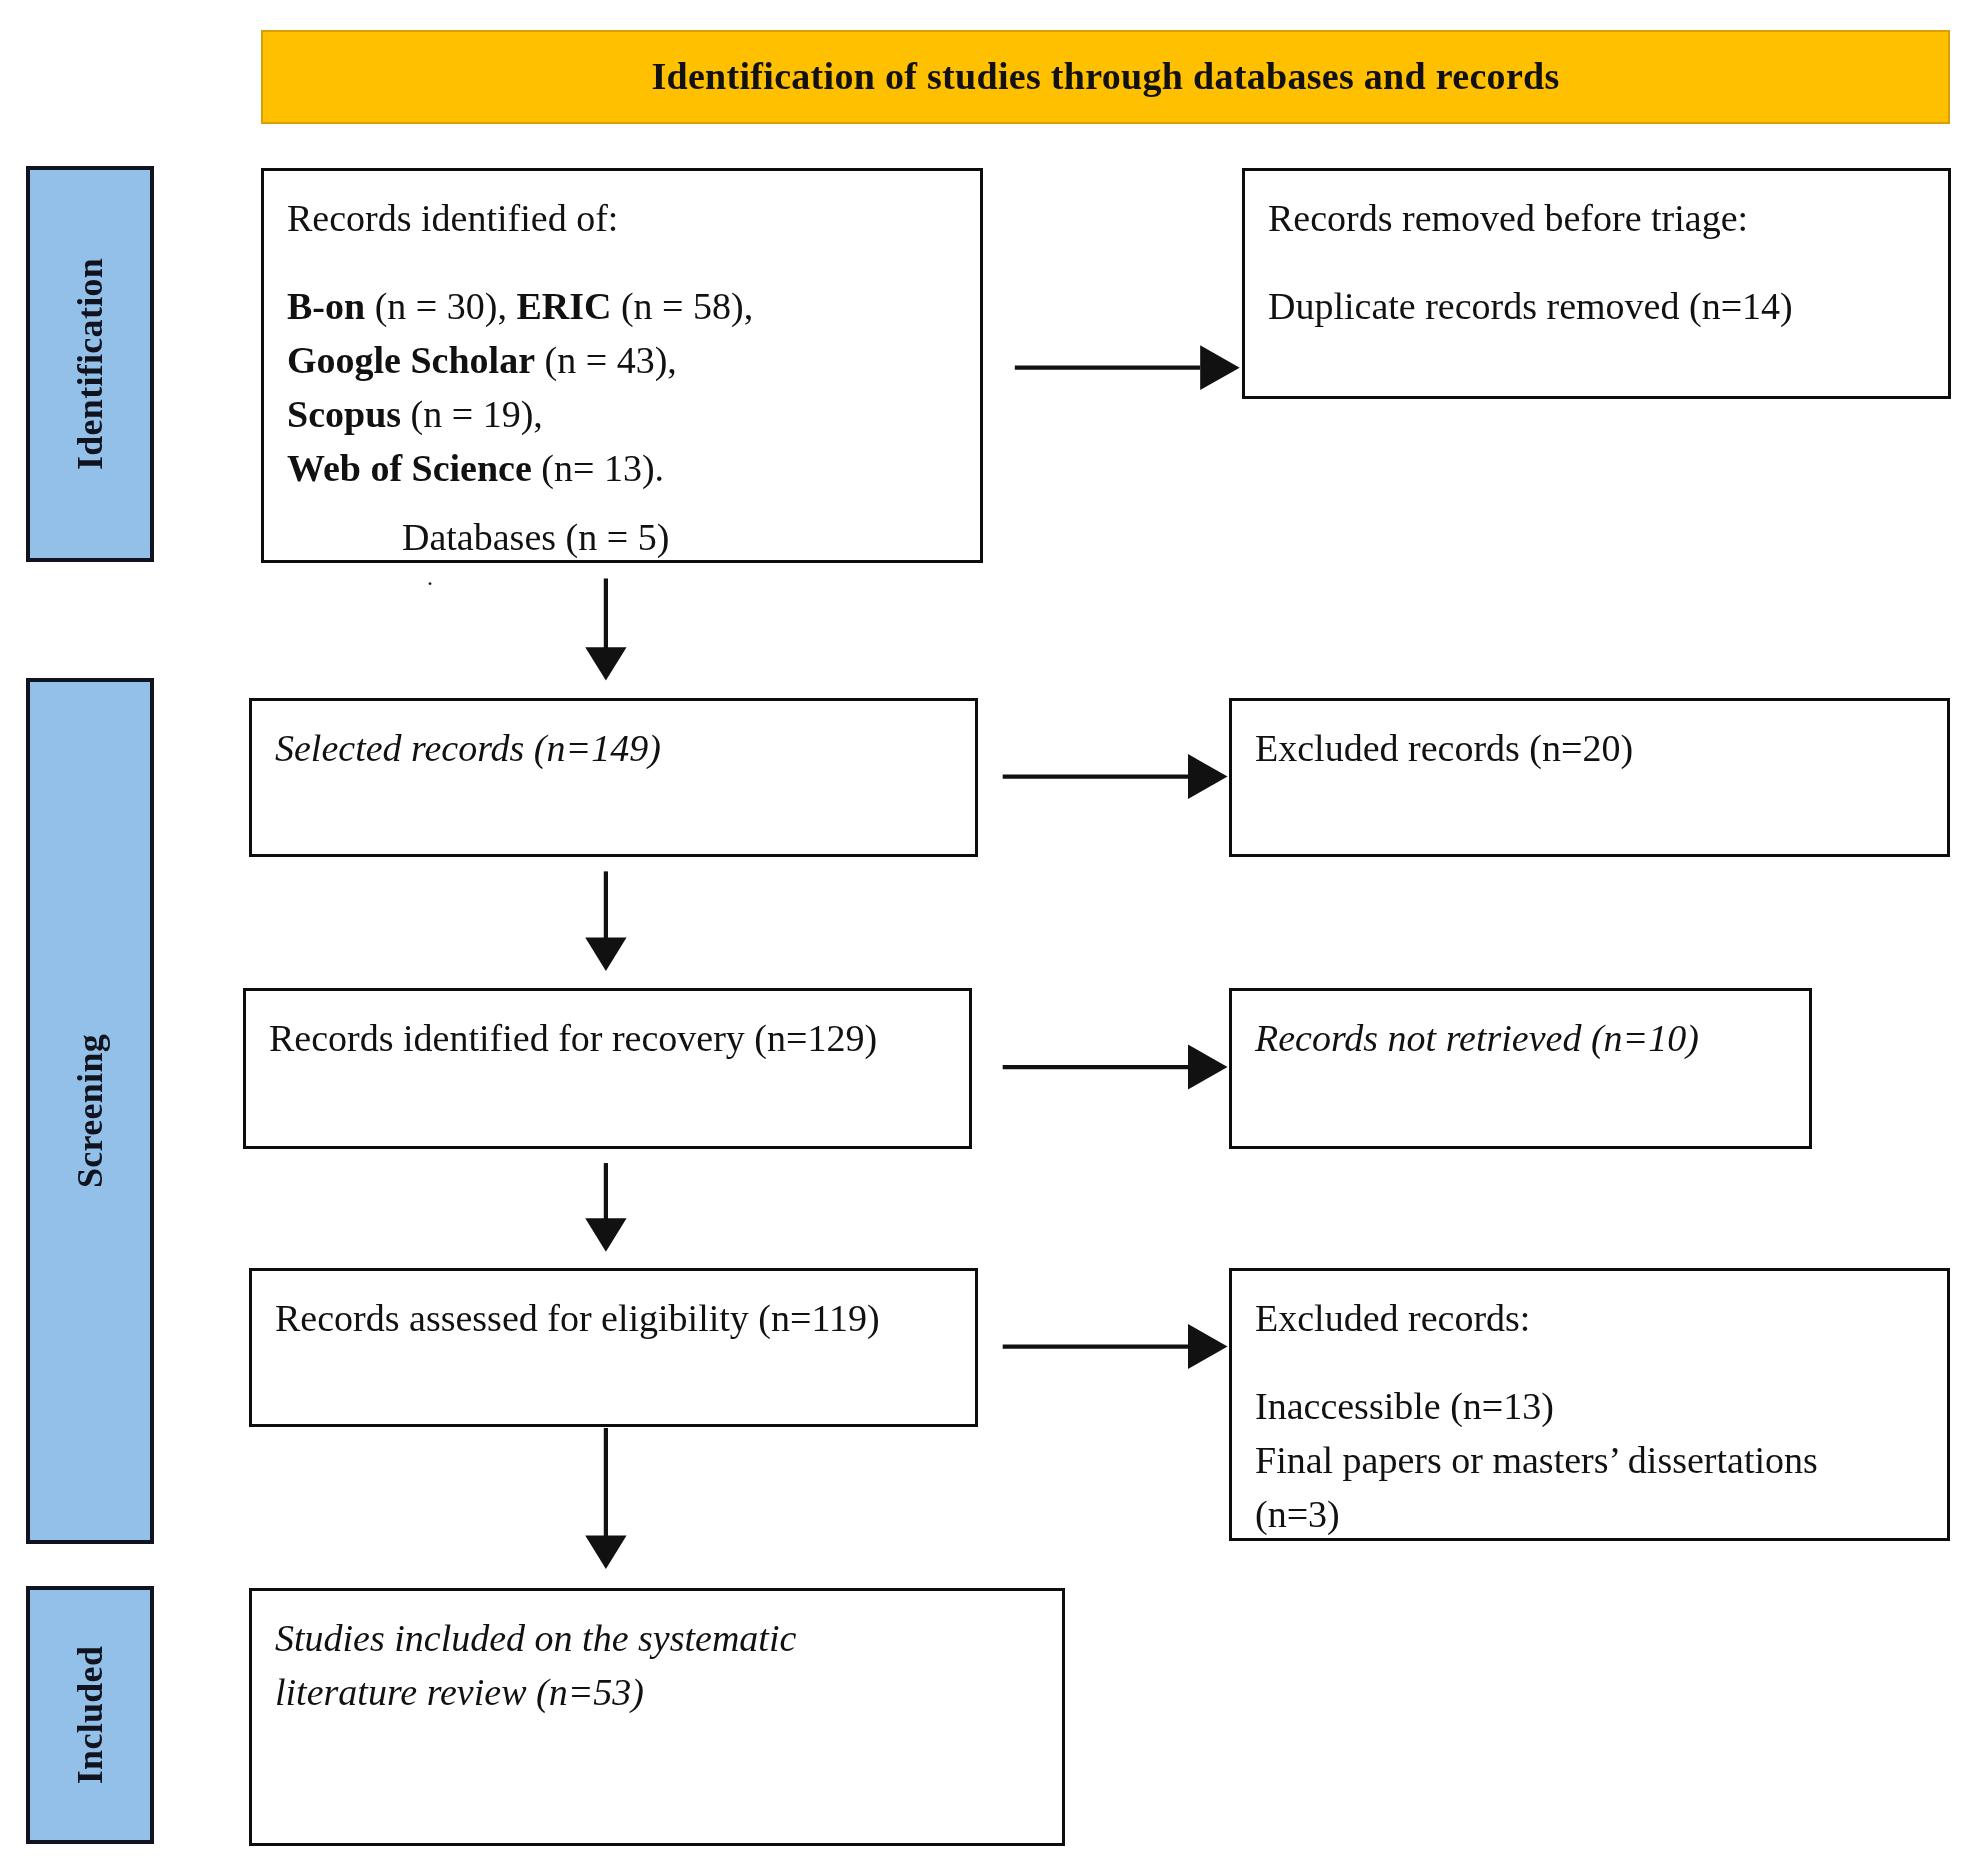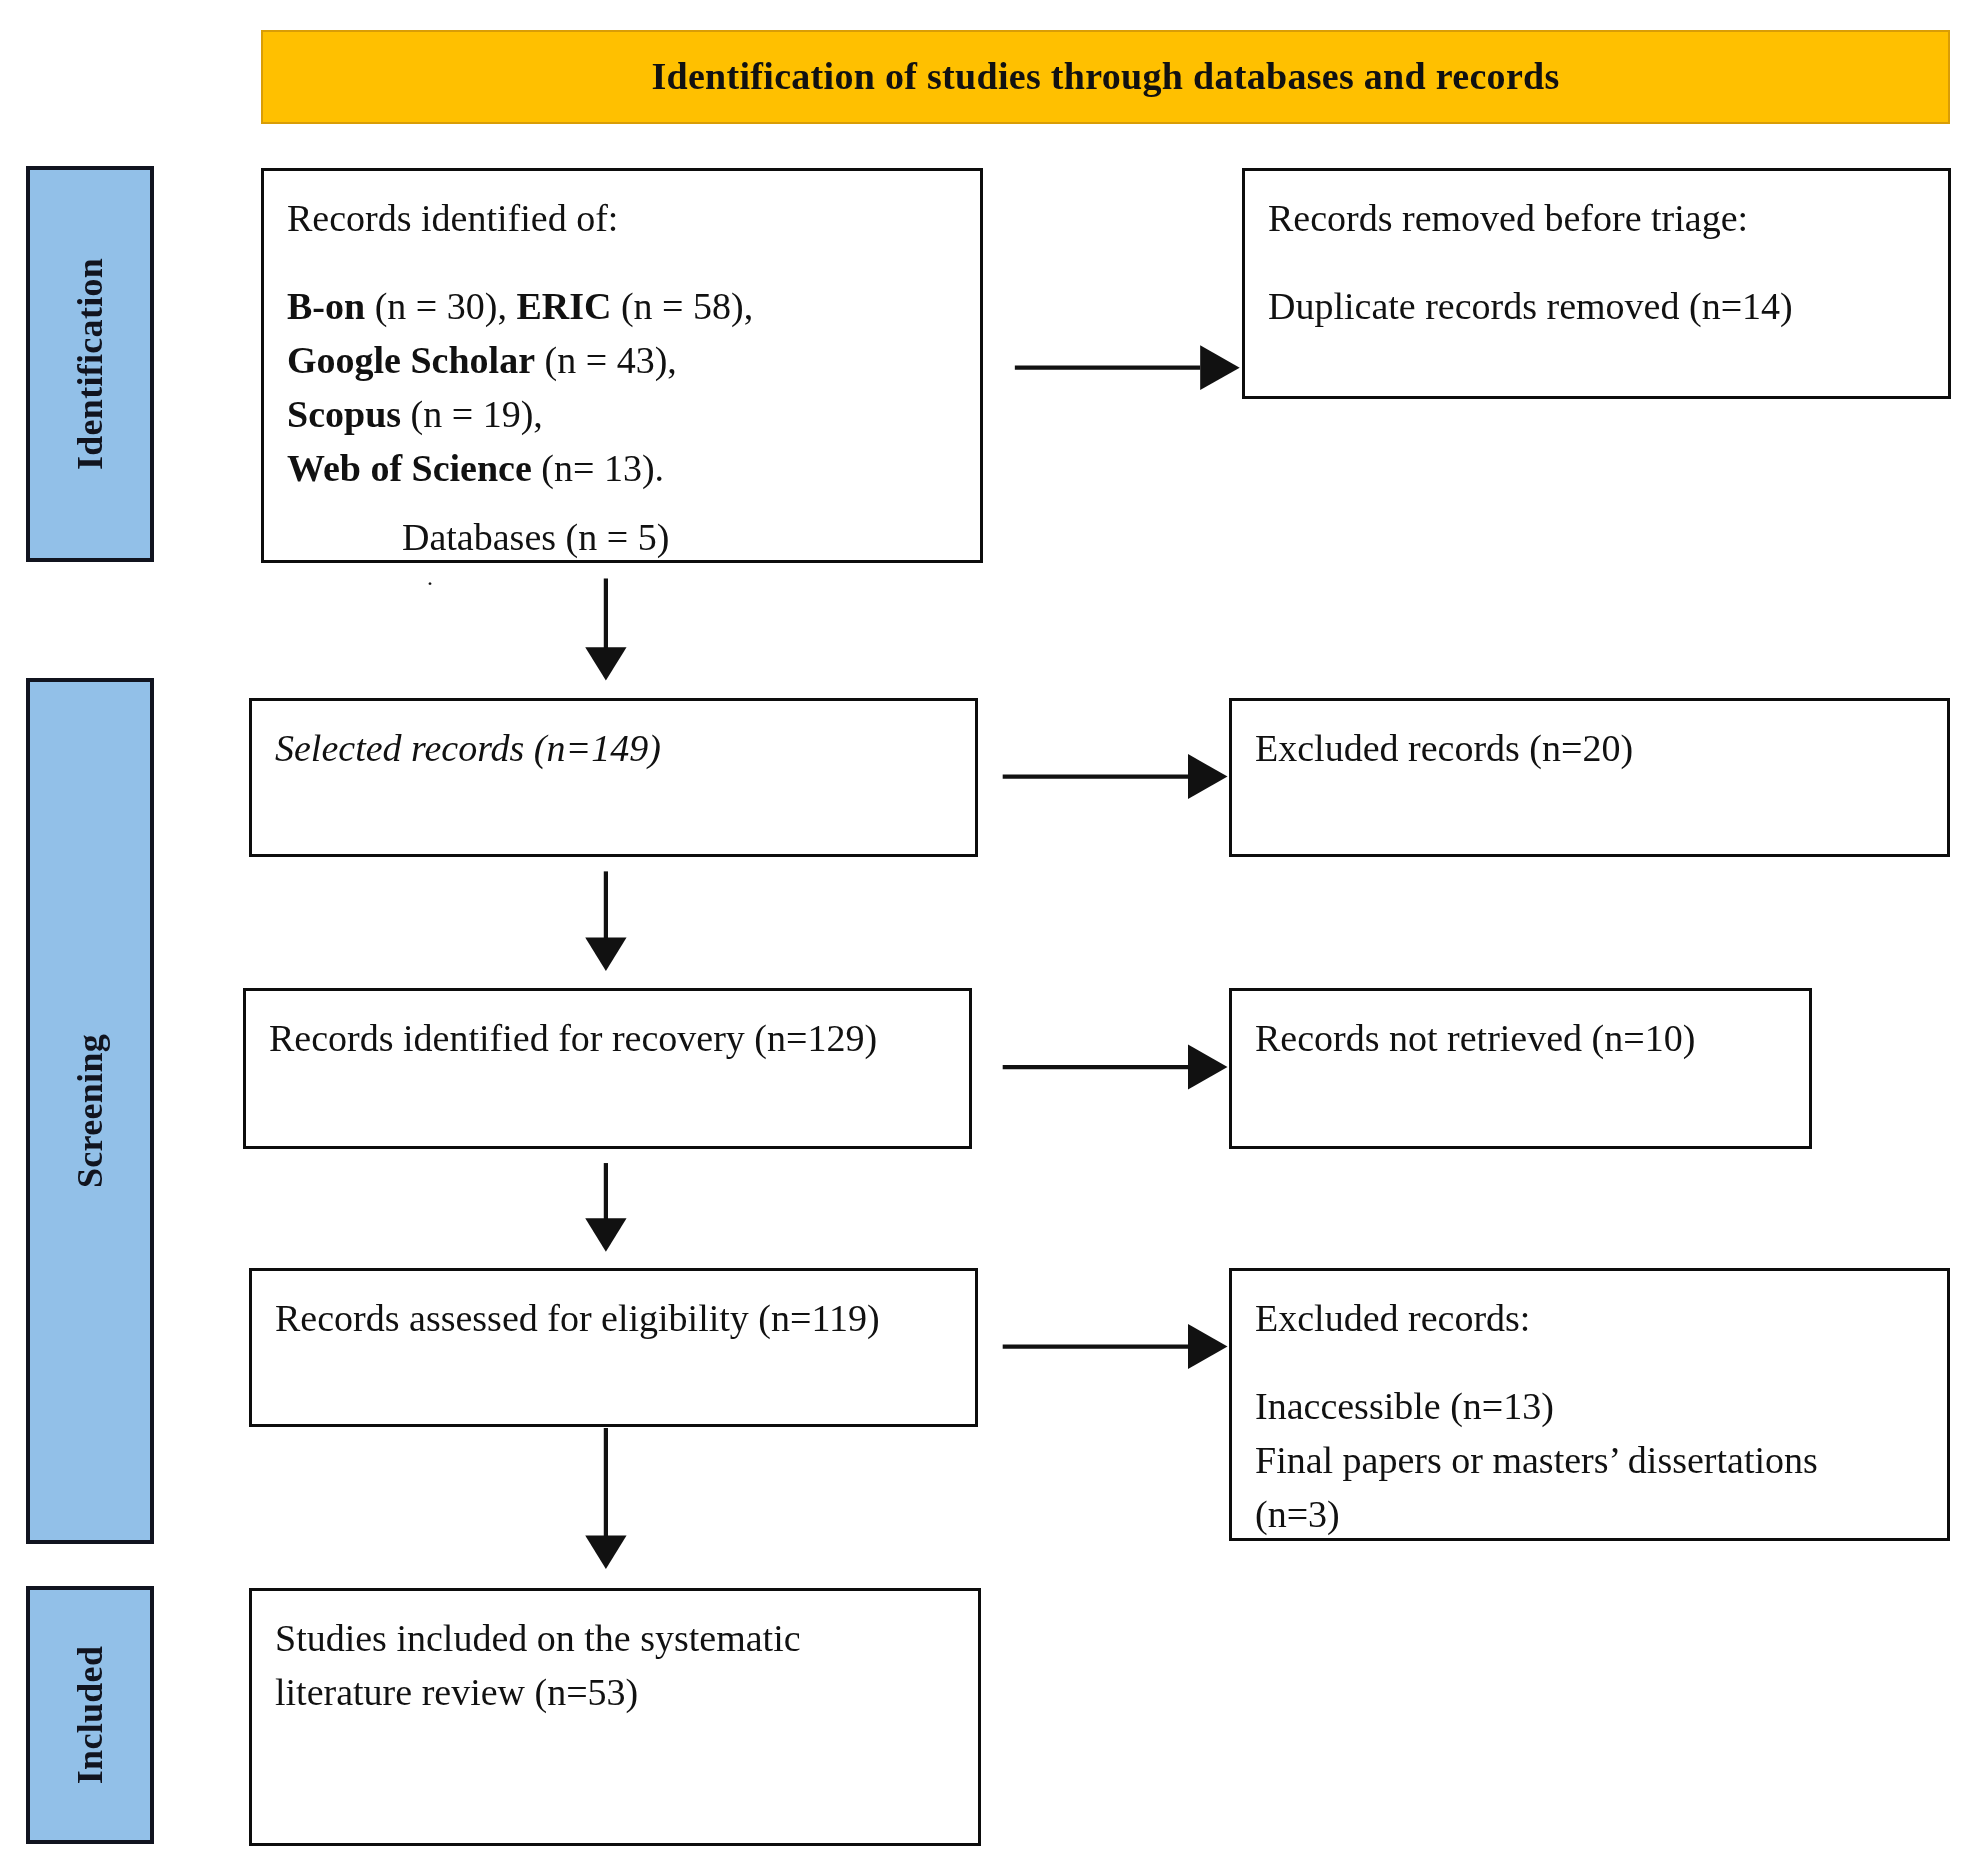--- a/index.html
+++ b/index.html
@@ -96,26 +96,26 @@
     padding-left: 140px;
     line-height: 1;
     color: #111;
   }
 
   
   #box-identified   { left: 261px;  top: 168px;  width: 722px; height: 395px; }
   #box-selected     { left: 249px;  top: 698px; width: 729px; height: 159px; font-style: italic; }
   #box-recovery     { left: 243px;  top: 988px; width: 729px; height: 161px; }
   #box-eligibility  { left: 249px;  top: 1268px; width: 729px; height: 159px; }
-  #box-included     { left: 249px;  top: 1588px; width: 732px; height: 258px; }
+  #box-included     { left: 249px;  top: 1588px; width: 816px; height: 258px; font-style: italic; }
 
   
   #box-removed      { left: 1242px; top: 168px;  width: 709px; height: 231px; }
   #box-excluded-20  { left: 1229px; top: 698px; width: 721px; height: 159px; }
-  #box-notretrieved { left: 1229px; top: 988px; width: 583px; height: 161px; }
+  #box-notretrieved { left: 1229px; top: 988px; width: 583px; height: 161px; font-style: italic; }
   #box-excluded-det { left: 1229px; top: 1268px; width: 721px; height: 273px; }
 
   
   .conn {
     position: absolute;
     pointer-events: none;
   }
   .conn svg { display: block; overflow: visible; }
 
   .arrow-line { stroke: #111111; stroke-width: 7; fill: none; }

